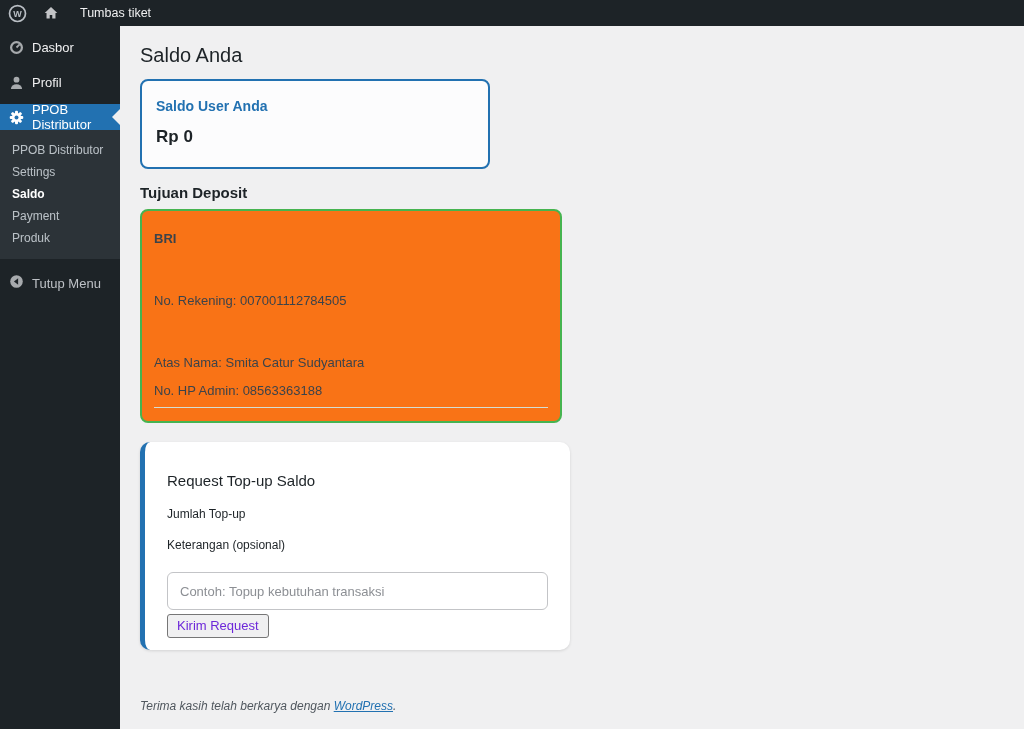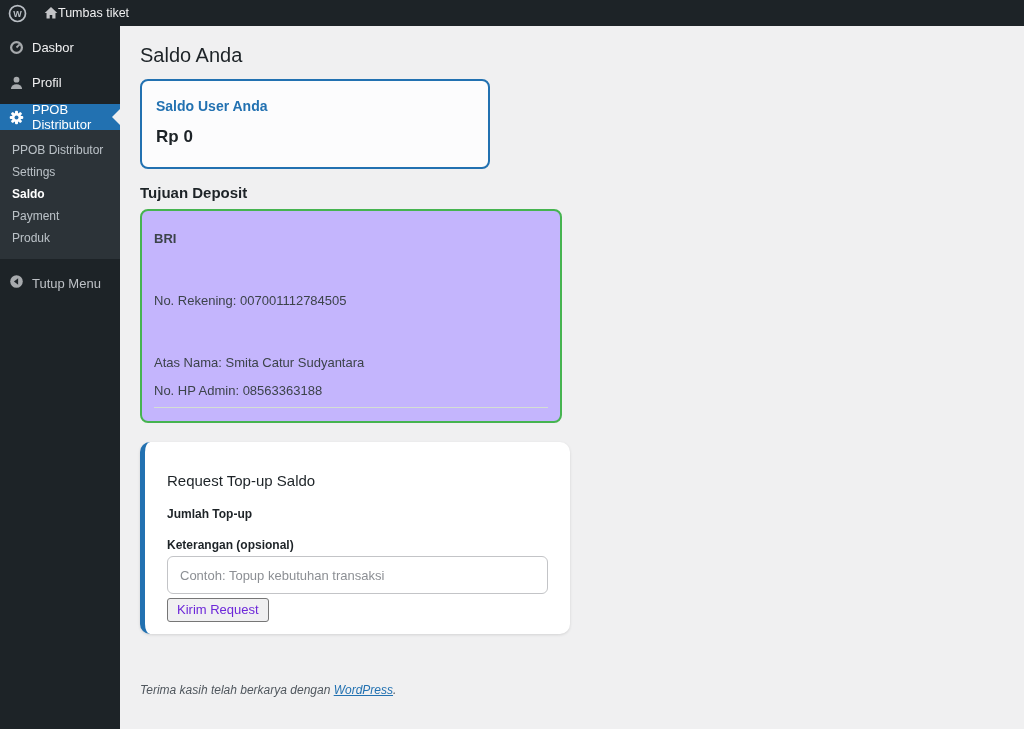--- a/index.html
+++ b/index.html
@@ -2,21 +2,21 @@
 <html><head>
 <meta charset="utf-8">
 <style>
   * { margin:0; padding:0; box-sizing:border-box; }
   html,body { width:1024px; height:729px; overflow:hidden; }
   body { font-family:"Liberation Sans","DejaVu Sans",sans-serif; font-size:13px; background:#f0f0f1; color:#1d2327; }
 
   
   .adminbar { position:absolute; top:0; left:0; right:0; height:26px; background:#1d2327; display:flex; align-items:center; z-index:20; }
   .adminbar .wp-logo { margin-left:8px; display:flex; align-items:center; }
-  .adminbar .home-link { display:flex; gap:0; margin-left:17px; color:#f0f0f1; font-size:12.5px; }
+  .adminbar .home-link { display:flex; gap:22px; margin-left:17px; color:#f0f0f1; font-size:12.5px; }
 
   
   .sidebar { position:absolute; top:26px; left:0; bottom:0; width:120px; background:#1d2327; z-index:10; }
   .menu { padding-top:8px; }
   .menu-item { position:relative; height:26px; margin-bottom:9px; display:flex; align-items:center; gap:8px; padding-left:9px; color:#f0f0f1; font-size:13px; cursor:pointer; }
   .menu-item .mi-icon { width:15px; display:flex; justify-content:center; }
   .menu-item.active { background:#2271b1; color:#fff; margin-bottom:0; }
   .menu-item.active::after { content:""; position:absolute; right:0; top:50%; margin-top:-8px; border:8px solid transparent; border-right-color:#f0f0f1; }
   .submenu { background:#2c3338; padding:9px 0 10px 0; }
   .submenu-item { display:block; padding:4px 0 4px 12px; font-size:12px; line-height:14px; color:rgba(240,246,252,.72); cursor:pointer; }
@@ -26,37 +26,37 @@
   
   .content { position:absolute; top:26px; left:120px; right:0; bottom:0; background:#f0f0f1; padding:0 20px; overflow:hidden; }
   .page-title { font-size:20px; font-weight:400; color:#1d2327; margin-top:19px; line-height:20px; }
 
   .balance-card { margin-top:14px; width:350px; height:90px; background:#fcfcfd; border:2px solid #2271b1; border-radius:8px; padding:17px 14px; }
   .balance-label { color:#2271b1; font-weight:bold; font-size:14px; }
   .balance-amount { color:#1d2327; font-weight:bold; font-size:17px; margin-top:13px; }
 
   .section-title { margin-top:16px; font-size:15px; font-weight:bold; color:#1d2327; line-height:15px; }
 
-  .deposit-card { margin-top:9px; width:422px; background:#c4b5fd; border:2px solid #46b450; border-radius:8px; padding:20px 12px 13px 12px; }
+  .deposit-card { margin-top:9px; width:422px; background:#f97316; border:2px solid #46b450; border-radius:8px; padding:20px 12px 13px 12px; }
   .deposit-bank { font-weight:bold; font-size:13px; color:#3c434a; line-height:16px; }
   .deposit-line { font-size:13px; color:#3c434a; line-height:16px;margin-top:46px; }
   .deposit-phone { margin-top:12px; }
   .deposit-divider { border:none; border-top:1px solid #d4ded4; margin-top:8px; }
 
   .form-card { margin-top:19px; width:430px; background:#fff; border-radius:10px; border-left:5px solid #2271b1; box-shadow:0 1px 3px rgba(0,0,0,.12); padding:30px 22px 12px 22px; }
   .form-title { font-size:15px; font-weight:normal; color:#1d2327; line-height:18px; }
-  .field-label { display:block; margin-top:17px; font-size:12px; font-weight:bold; color:#1d2327; line-height:14px; }
+  .field-label { display:block; margin-top:17px; font-size:12px; font-weight:normal; color:#1d2327; line-height:14px; }
   .input-wrap { position:relative; margin-top:3px; }
   .amount-input { width:381px; height:40px; border:2px solid #2271b1; border-radius:6px; padding:0 28px 0 12px; font-size:13px; color:#1d2327; outline:none; background:#fff; font-family:inherit; }
   .amount-input::placeholder, .note-input::placeholder { color:#8c8f94; opacity:1; }
   .caret { position:absolute; left:10px; top:12px; width:1px; height:16px; background:#3c434a; }
   .spinner { position:absolute; right:11px; top:0; height:40px; display:flex; flex-direction:column; justify-content:center; gap:4px; cursor:pointer; }
   .spin-up { width:0; height:0; border-left:4px solid transparent; border-right:4px solid transparent; border-bottom:5px solid #787c82; }
   .spin-down { width:0; height:0; border-left:4px solid transparent; border-right:4px solid transparent; border-top:5px solid #787c82; }
-  .note-input { margin-top:4px; width:381px; height:38px; border:1px solid #c3c4c7; border-radius:6px; padding:0 12px; font-size:13px; color:#1d2327; background:#fff; font-family:inherit; }
+  .note-input { margin-top:20px; width:381px; height:38px; border:1px solid #c3c4c7; border-radius:6px; padding:0 12px; font-size:13px; color:#1d2327; background:#fff; font-family:inherit; }
   .submit-btn { margin-top:4px; background:#f0f0f1; border:1px solid #767676; border-radius:3px; padding:3px 9px; font-size:13px; color:#6d28d9; font-family:inherit; cursor:pointer; line-height:16px;text-align:center; }
 
   .footer { margin-top:49px; font-size:12px; font-style:italic; color:#50575e; }
   .footer a { color:#2271b1; }
 </style>
 </head>
 <body>
 
 <div class="adminbar">
   <span class="wp-logo">

